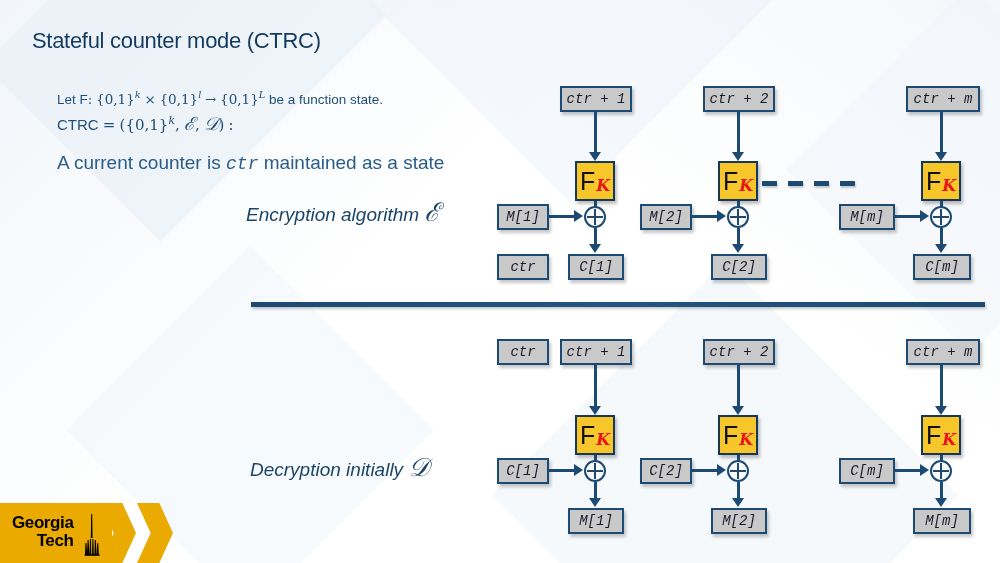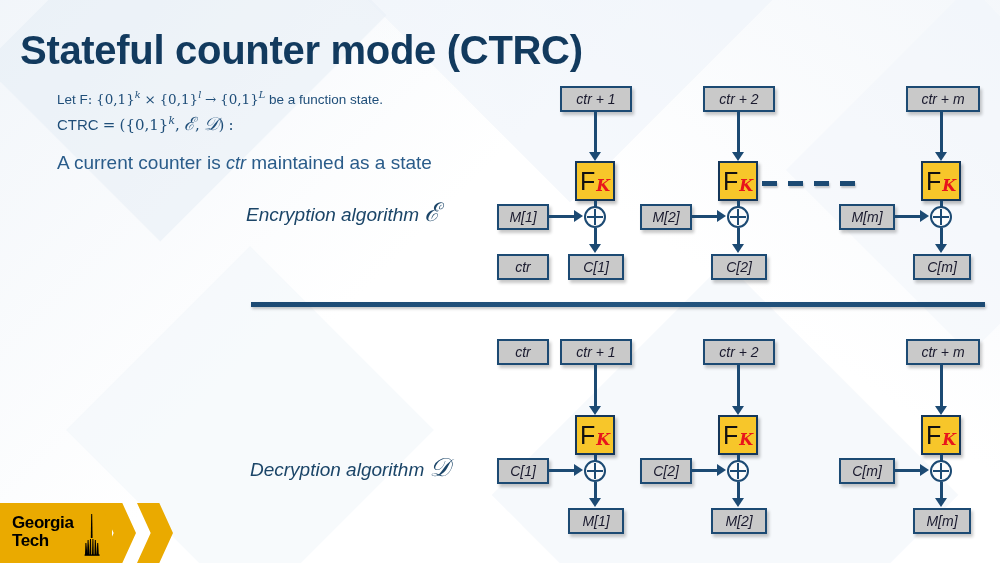--- a/index.html
+++ b/index.html
@@ -31,23 +31,23 @@
   .wm.c { left: 560px; top: 330px; width: 330px; height: 330px; transform: rotate(45deg);
           background: rgba(238,244,250,0.55); }
   .wm.d { left: 120px; top: 300px; width: 260px; height: 260px; transform: rotate(45deg);
           background: rgba(240,245,250,0.5); }
   .wm.e { left: 840px; top: 40px; width: 260px; height: 260px; transform: rotate(45deg);
           background: rgba(239,245,251,0.45); }
 
   
   #title {
     position: absolute;
-    left: 20px; top: 28px;
-    font-size: 40px;
-    font-weight: bold;
+    left: 32px; top: 28px;
+    font-size: 22px;
+    font-weight: normal;
     color: #123A5E;
     letter-spacing: -0.3px;
     white-space: nowrap;
   }
 
   
   .mathline {
     position: absolute;
     color: #1F4E79;
     white-space: nowrap;
@@ -81,21 +81,21 @@
   #dec-label {
     position: absolute;
     left: 250px; top: 452px;
     font-size: 19px;
     font-style: italic;
     color: #1B4568;
     white-space: nowrap;
   }
 
   
-  .mi { font-family: Liberation Sans, sans-serif; font-style: italic; text-align: right; }
+  .mi { font-family: Liberation Mono, monospace; font-style: italic; text-align: right; }
   .mr { font-family: "DejaVu Serif", "Liberation Serif", serif; font-style: normal; }
   .sup { font-size: 0.72em; vertical-align: super; font-family: "DejaVu Serif", serif; font-style: italic; }
   .cal { font-family: "DejaVu Serif", "Liberation Serif", serif; font-style: italic; font-size: 1.22em; }
 
   
   #divider {
     position: absolute;
     left: 251px; top: 302px;
     width: 734px; height: 5px;
     background: linear-gradient(90deg,#1C4A73 0%, #24557F 50%, #1C4A73 100%);
@@ -198,20 +198,21 @@
   #chev1 { left: 100px; }
   #chev2 { left: 137px; }
   #logo-text {
     position: absolute;
     left: 12px; top: 11px;
     color: #000000;
     font-weight: bold;
     font-size: 17px;
     line-height: 18px;
     letter-spacing: -0.4px;
+    text-align: right;
   }
   #tower {
     position: absolute;
     left: 82px; top: 11px;
     width: 20px; height: 42px;
   }
 </style>
 </head>
 <body>
 
@@ -250,21 +251,21 @@
   </div>
 
   <div id="stateline">
     <span>A current counter is</span>
     <span class="mi" style="font-size:0.95em">ctr</span>
     <span>maintained as a state</span>
   </div>
 
 
   <div id="dec-label">
-    <span>Decryption algorithm</span>
+    <span>Decryption initially</span>
     <span class="cal" style="font-size:1.35em">𝒟</span>
   </div>
 
   <div id="divider"></div>
 
   <div class="gbox" style="left:560px; top:86px; width:72px; height:26px;">
     <span class="mi">ctr + 1</span>
   </div>
   <div class="vline" style="left:594px; top:112px; height:44px;"></div>
   <div class="arrowdown" style="left:589px; top:152px;"></div>

